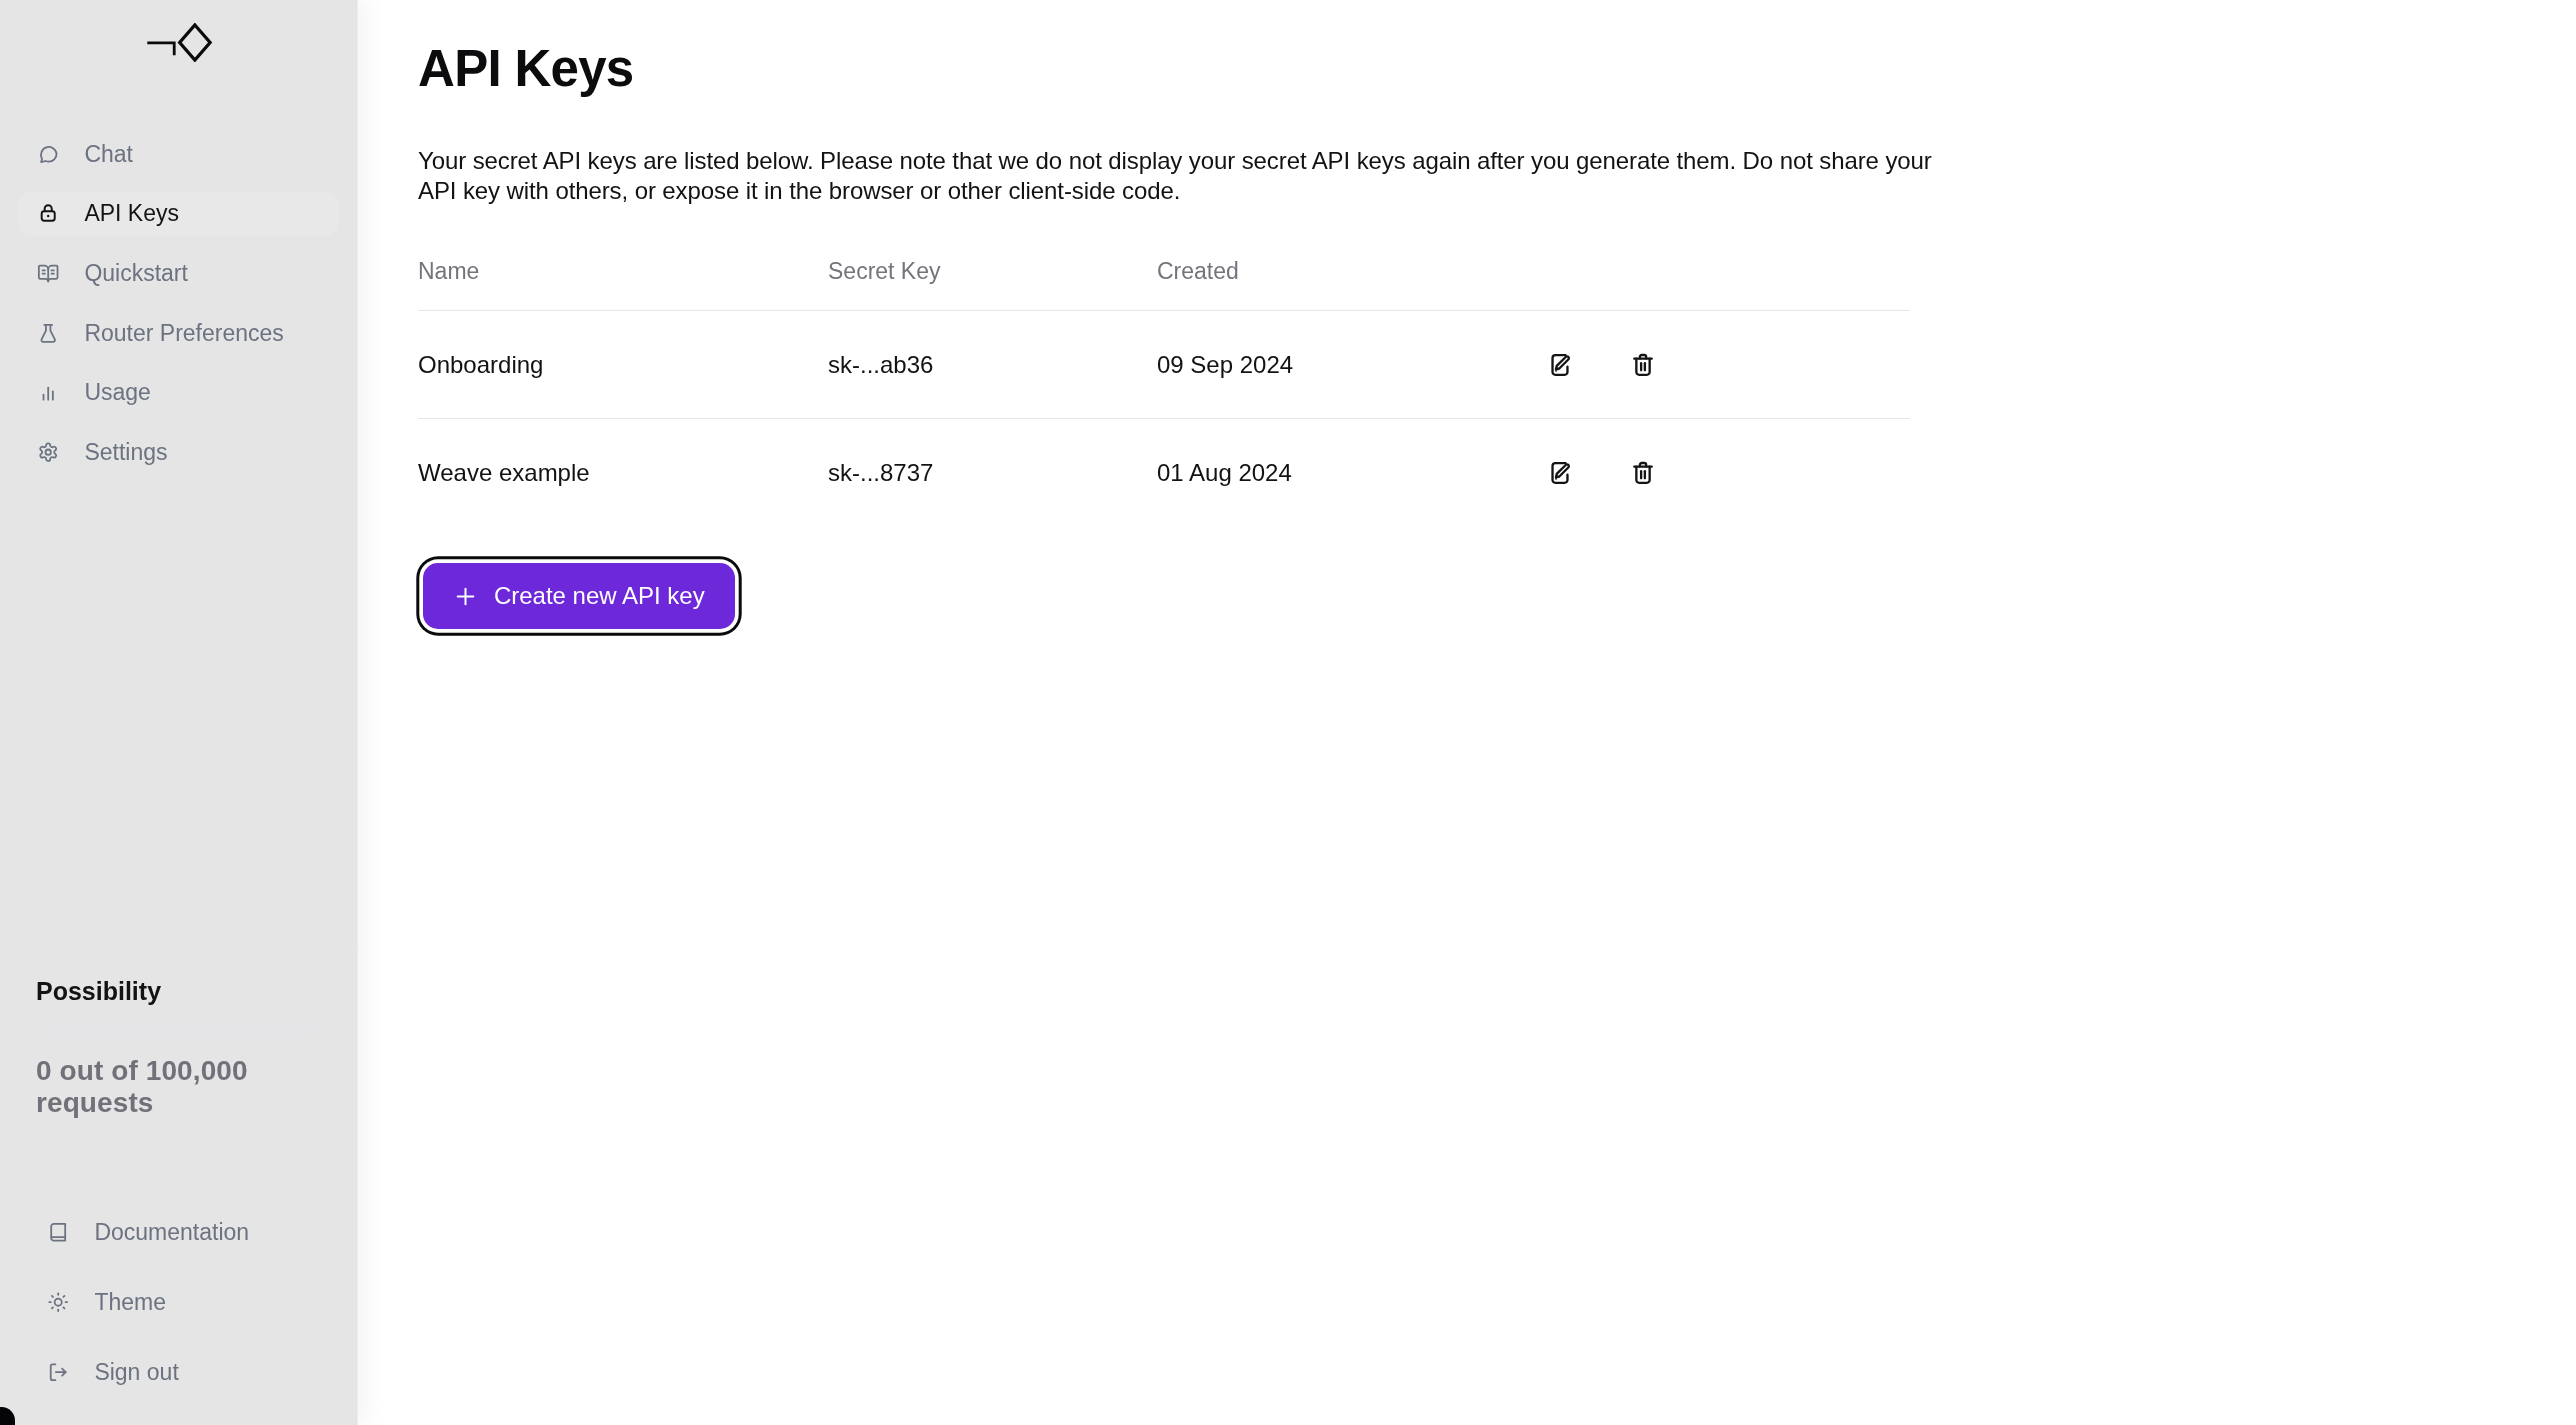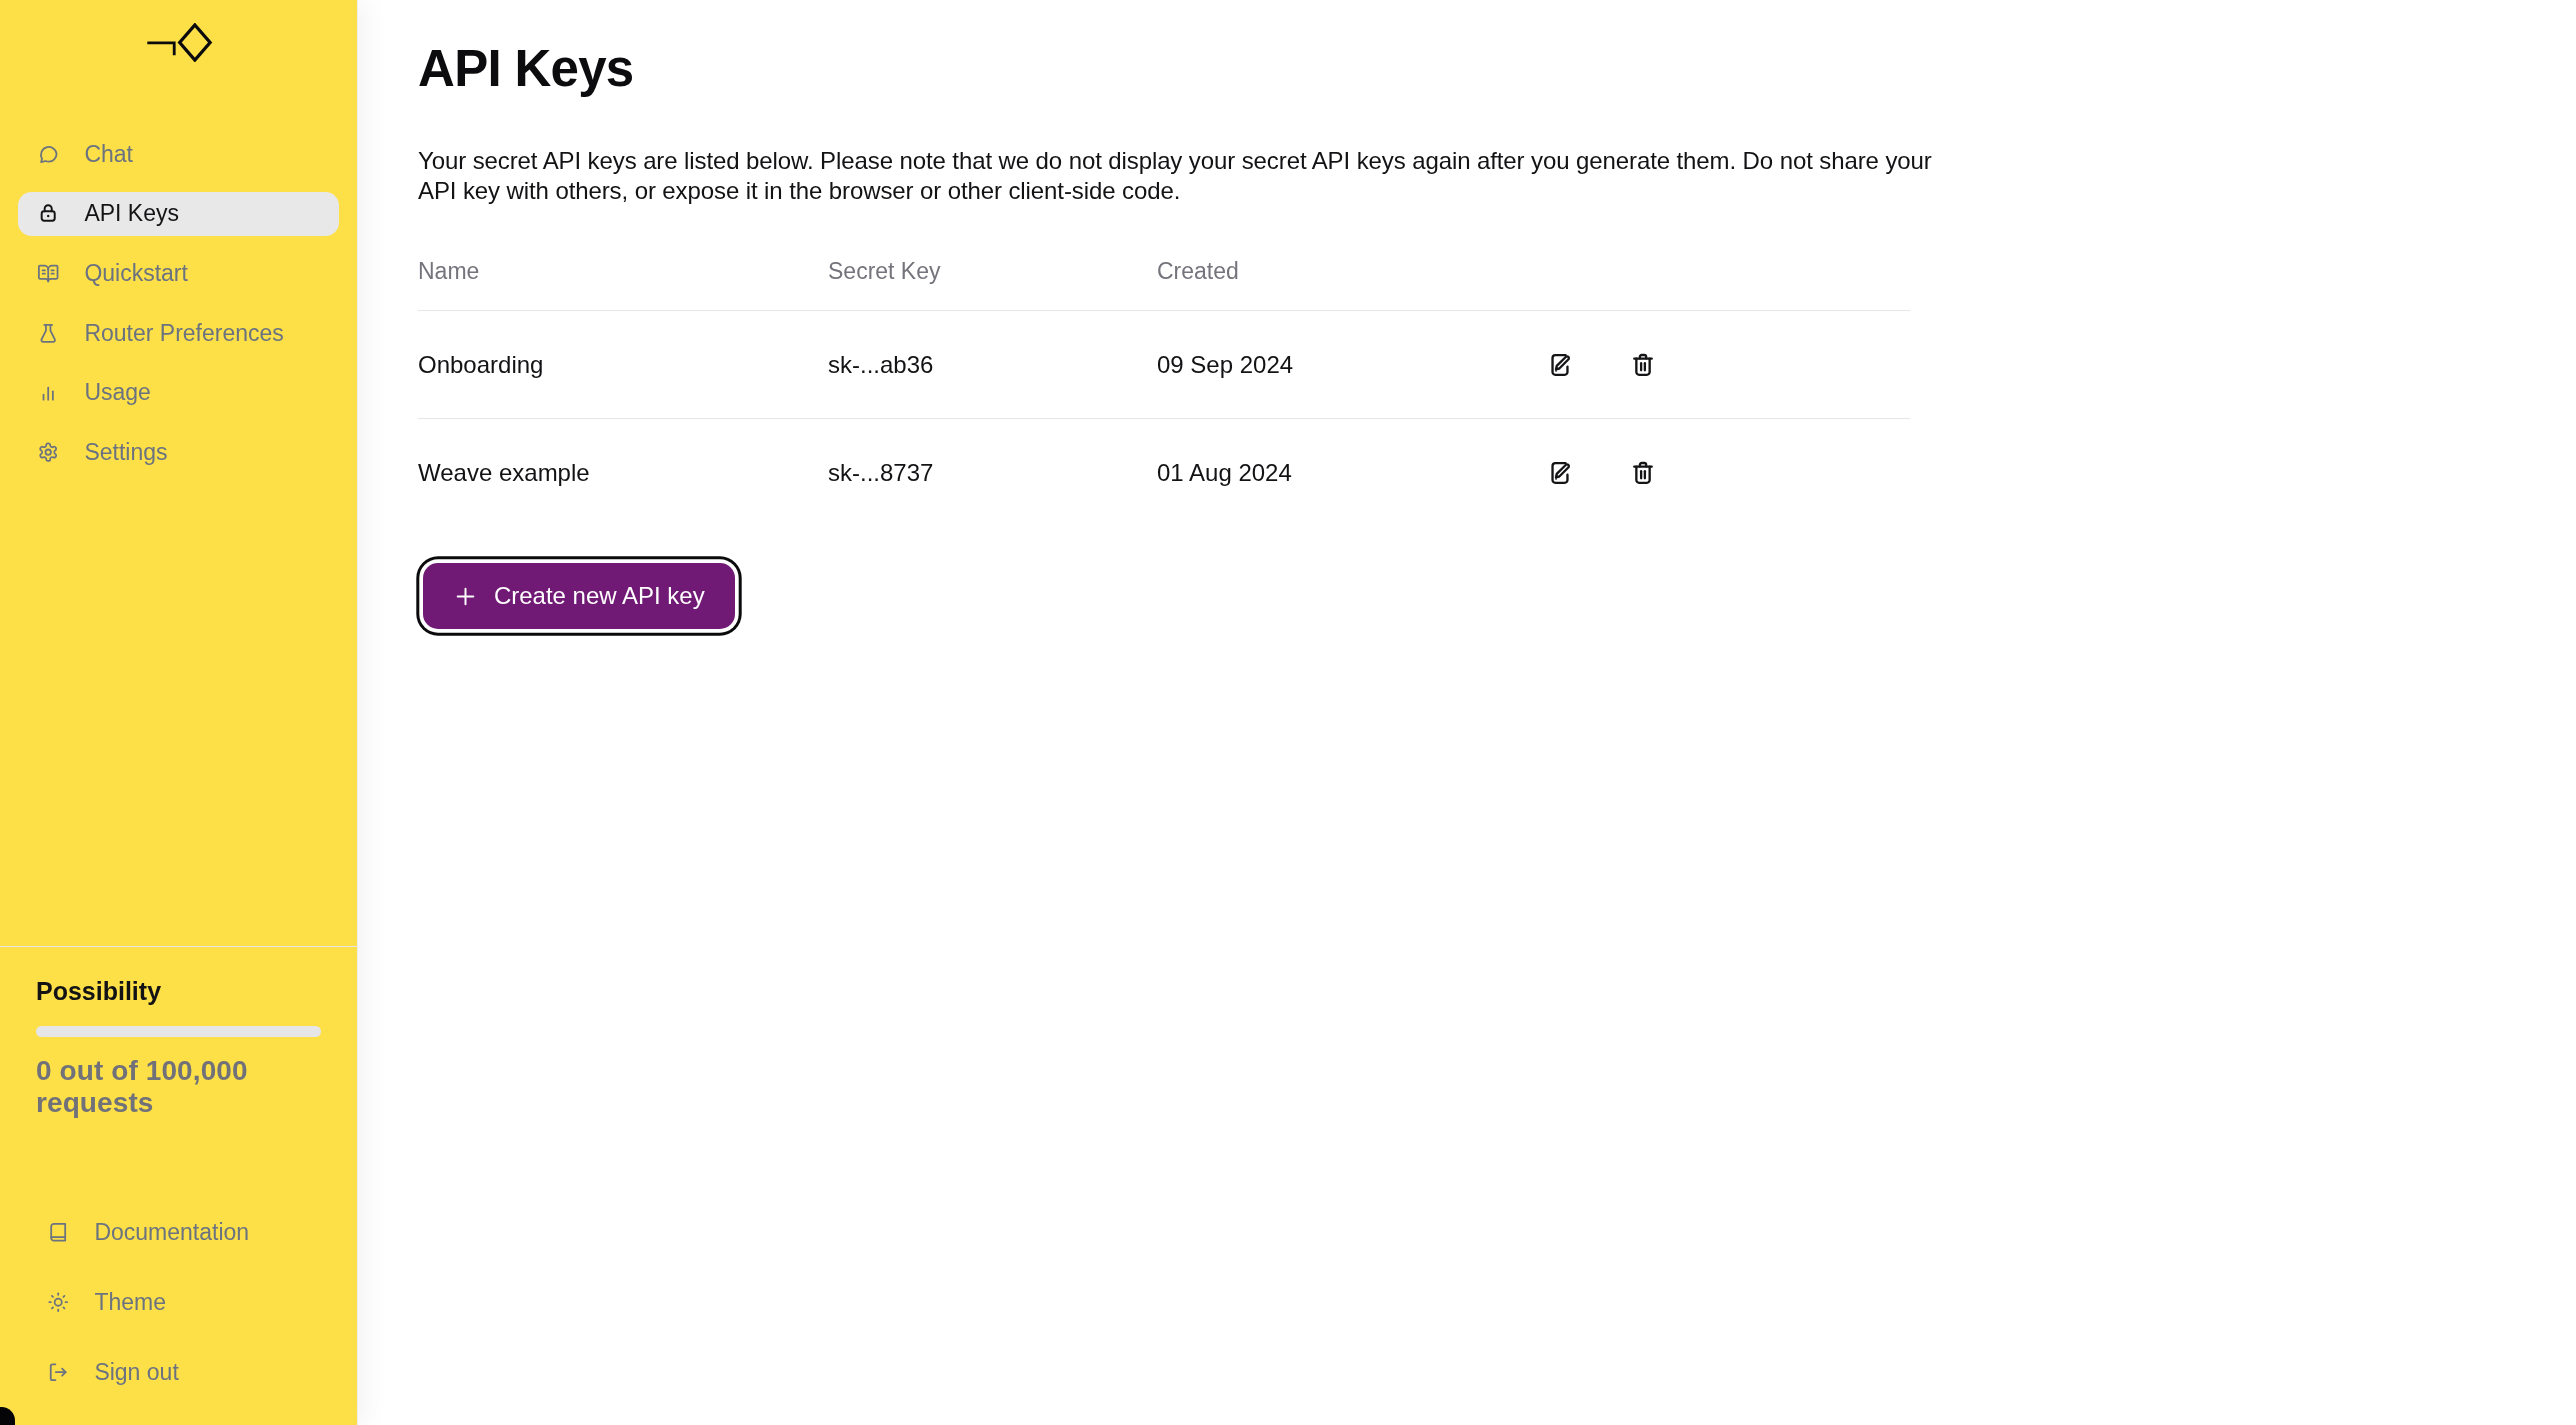--- a/index.html
+++ b/index.html
@@ -10,21 +10,21 @@
     color:#131316;
     overflow:hidden;
     position:relative;
   }
   .app { display:flex; width:100%; height:100%; }
 
   
   .sidebar {
     width:358px; flex:0 0 358px; height:100%;
     display:flex; flex-direction:column;
-    background:#fde047;
+    background:#e5e5e5;
     border-right:0.7px solid #ededf0;
     box-shadow:7.5px 0 25px rgba(20,20,30,.05);
     position:relative; z-index:2;
   }
   .logo-wrap { margin-top:21px; height:42px; display:flex; justify-content:center; align-items:center; }
   .logo-wrap svg { width:69px; height:39px; }
 
   .nav { margin-top:69px; display:flex; flex-direction:column; gap:15.7px; padding:0 18px; }
   .nav-item {
     display:flex; align-items:center; height:44px;
@@ -76,21 +76,21 @@
   .icon-btn {
     width:28px; height:28px; padding:0;
     background:none; border:none; color:#151517; cursor:pointer; display:flex;
   }
   .icon-btn svg { width:100%; height:100%; }
 
   .create-btn {
     margin-top:36px; margin-left:4.5px;
     display:inline-flex; align-items:center; gap:16.4px;
     height:66px; padding:0 30px;
-    background:#701a75; color:#ffffff;
+    background:#6d28d9; color:#ffffff;
     border:none; border-radius:15px;
     font-size:24px; font-weight:500; font-family:inherit;
     box-shadow:0 0 0 3.7px #ffffff, 0 0 0 6.7px #0b0b0d;
     cursor:pointer;
   }
   .create-btn .icon { width:25px; height:25px; display:flex; }
 </style>
 </head>
 <body>
 

